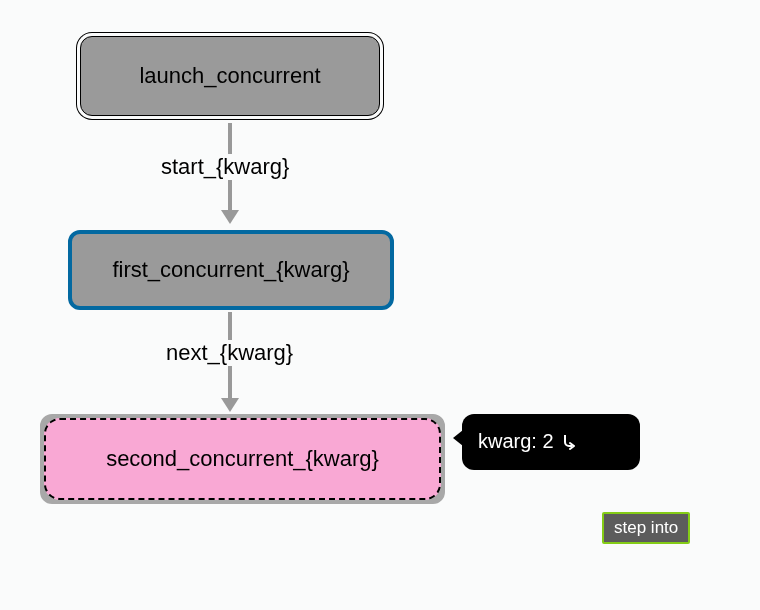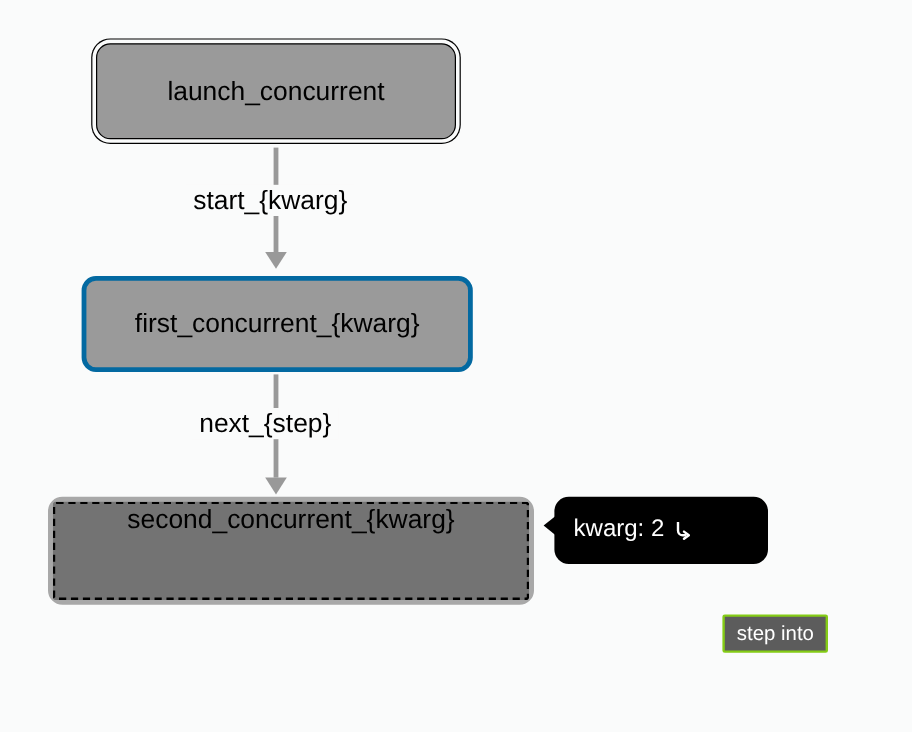--- a/index.html
+++ b/index.html
@@ -37,24 +37,25 @@
   .node.second {
     left: 40px; top: 414px;
     width: 405px; height: 90px;
     background: #a8a8a8;
     border: 4px solid #a8a8a8;
     padding: 0;
   }
   .node.second .inner {
     width: 100%;
     height: 100%;
-    background: #737373;
+    background: #f9a8d4;
     border: 2px dashed #000;
-    border-radius: 3px;
+    border-radius: 16px;
     display: flex;
+    align-items: center;
     justify-content: center;
   }
   .edge-line {
     position: absolute;
     width: 4px;
     background: #999;
     left: 228px;
   }
   .edge1.edge-line { top: 123px; height: 87px; }
   .edge2.edge-line { top: 312px; height: 86px; }
@@ -124,21 +125,21 @@
 </style>
 </head>
 <body>
 
 <div class="edge-line edge1"></div>
 <div class="arrowhead arrow1"></div>
 <div class="edge-label l1">start_{kwarg}</div>
 
 <div class="edge-line edge2"></div>
 <div class="arrowhead arrow2"></div>
-<div class="edge-label l2">next_{step}</div>
+<div class="edge-label l2">next_{kwarg}</div>
 
 <div class="node root">
   <span>launch_concurrent</span>
 </div>
 
 <div class="node first">
   <span>first_concurrent_{kwarg}</span>
 </div>
 
 <div class="node second">

